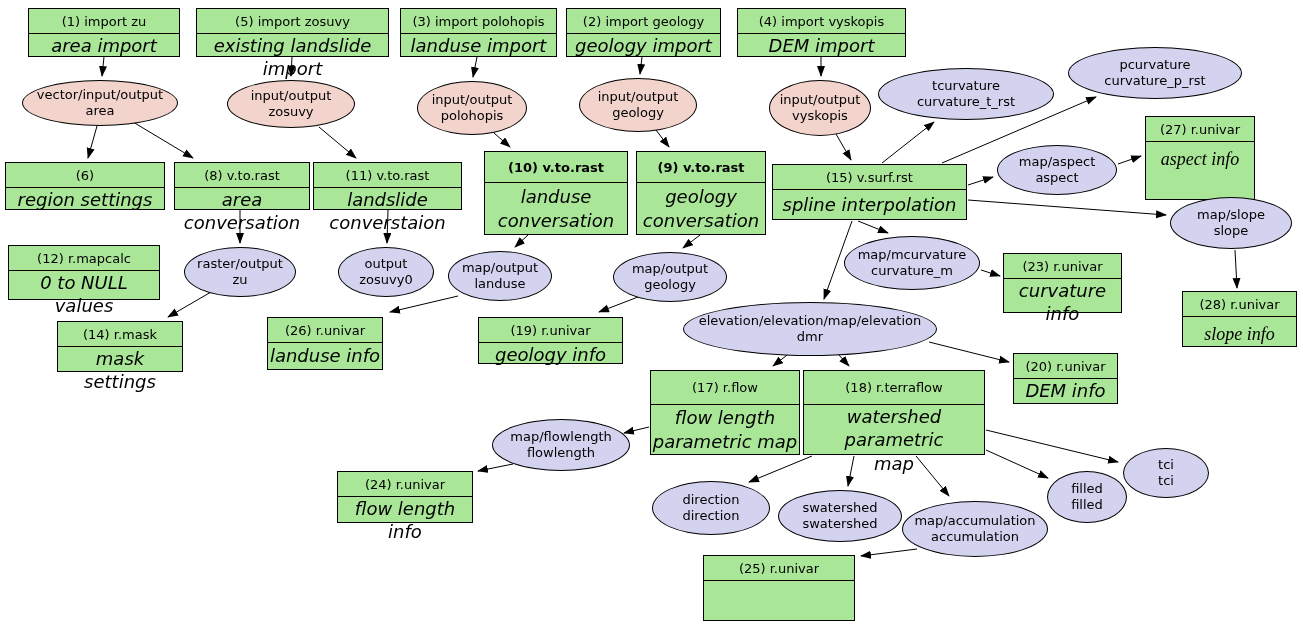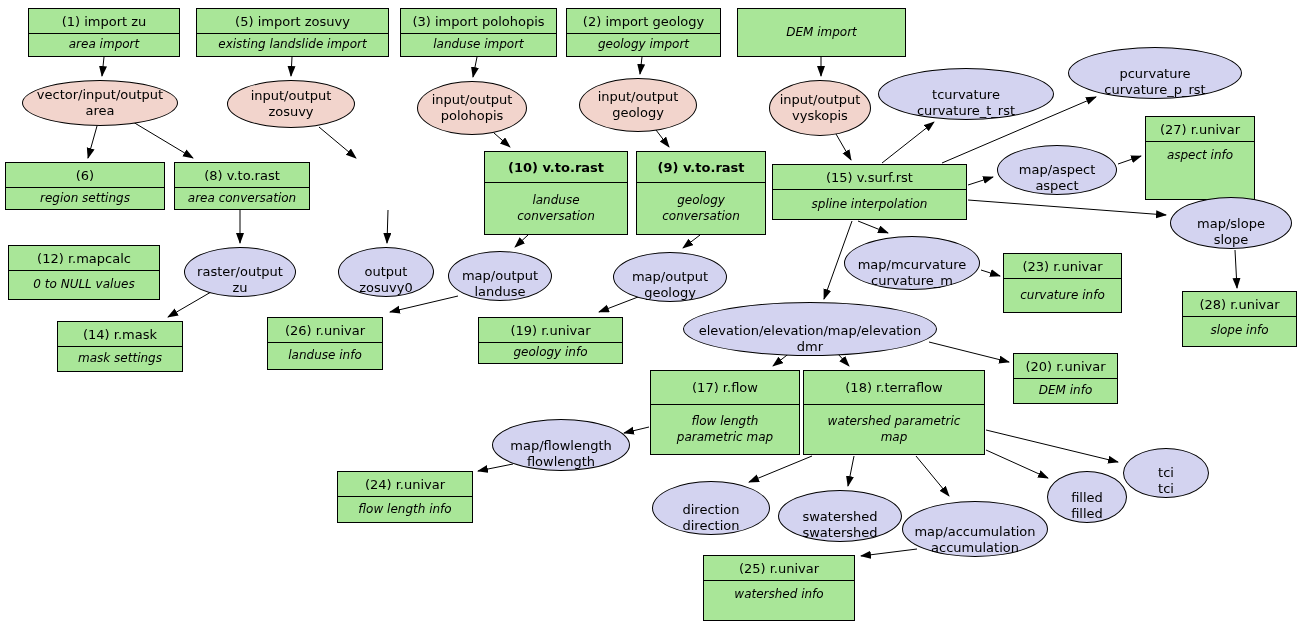--- a/index.html
+++ b/index.html
@@ -10,27 +10,27 @@
   .canvas{position:relative;width:1303px;height:630px;background:var(--background);overflow:hidden;}
   .edges{position:absolute;left:0;top:0;width:1303px;height:630px;}
   .edges line{stroke:var(--border);stroke-width:1;}
   .module{position:absolute;box-sizing:border-box;background:var(--module);border:1px solid var(--border);
           display:flex;flex-direction:column;z-index:2;}
   .m-title{height:24px;flex:0 0 auto;border-bottom:1px solid var(--border);display:flex;align-items:center;
            justify-content:center;font-size:13px;color:#000;white-space:nowrap;}
   .t30 .m-title{height:30px;font-weight:bold;}
   .t33 .m-title{height:33px;}
   .m-sub{flex:1 1 auto;display:flex;align-items:center;justify-content:center;font-style:italic;
-         font-size:12px;color:#000;text-align:center;white-space:pre-line;line-height:1.3;}
-  .sub-top .m-sub{align-items:flex-start;padding-top:6px;}
+         font-size:18px;color:#000;text-align:center;white-space:pre-line;line-height:1.3;}
+  .sub-top .m-sub{align-items:flex-start;padding-top:6px;font-family:Liberation Serif, serif;}
   .datanode{position:absolute;box-sizing:border-box;border:1px solid var(--border);border-radius:50%;
             display:flex;align-items:center;justify-content:center;text-align:center;font-size:13px;
             color:#000;line-height:1.25;white-space:pre-line;z-index:2;}
   .vec{background:var(--vector);}
-  .ras{background:var(--raster);align-items:flex-end;}
+  .ras{background:var(--raster);}
 </style>
 </head>
 <body>
 
 <div class="canvas">
 
   <svg class="edges" viewBox="0 0 1303 630" xmlns="http://www.w3.org/2000/svg">
     <defs>
       <marker id="ah" markerWidth="12" markerHeight="10" refX="10" refY="4" orient="auto" markerUnits="userSpaceOnUse">
         <path d="M0,0 L11,4 L0,8 z" fill="#000"></path>
@@ -86,29 +86,34 @@
   </div>
   <div class="module" style="left:400px;top:8px;width:157px;height:49px">
     <div class="m-title">(3) import polohopis</div>
     <div class="m-sub">landuse import</div>
   </div>
   <div class="module" style="left:566px;top:8px;width:155px;height:49px">
     <div class="m-title">(2) import geology</div>
     <div class="m-sub">geology import</div>
   </div>
   <div class="module" style="left:737px;top:8px;width:169px;height:49px">
+    <div class="m-title">(4) import vyskopis</div>
     <div class="m-sub">DEM import</div>
   </div>
   <div class="module" style="left:5px;top:162px;width:160px;height:48px">
     <div class="m-title">(6)</div>
     <div class="m-sub">region settings</div>
   </div>
   <div class="module" style="left:174px;top:162px;width:136px;height:48px">
     <div class="m-title">(8) v.to.rast</div>
     <div class="m-sub">area conversation</div>
+  </div>
+  <div class="module" style="left:313px;top:162px;width:149px;height:48px">
+    <div class="m-title">(11) v.to.rast</div>
+    <div class="m-sub">landslide converstaion</div>
   </div>
   <div class="module t30" style="left:484px;top:151px;width:144px;height:84px">
     <div class="m-title">(10) v.to.rast</div>
     <div class="m-sub">landuse
 conversation</div>
   </div>
   <div class="module t30" style="left:636px;top:151px;width:130px;height:84px">
     <div class="m-title">(9) v.to.rast</div>
     <div class="m-sub">geology
 conversation</div>
@@ -158,21 +163,20 @@
     <div class="m-title">(18) r.terraflow</div>
     <div class="m-sub">watershed parametric
 map</div>
   </div>
   <div class="module" style="left:337px;top:471px;width:136px;height:52px">
     <div class="m-title">(24) r.univar</div>
     <div class="m-sub">flow length info</div>
   </div>
   <div class="module sub-top" style="left:703px;top:555px;width:152px;height:66px">
     <div class="m-title">(25) r.univar</div>
-    <div class="m-sub">watershed info</div>
   </div>
 
   <div class="datanode vec" style="left:22px;top:80px;width:156px;height:46px">
     <span>vector/input/output
 area</span>
   </div>
   <div class="datanode vec" style="left:227px;top:80px;width:128px;height:48px">
     <span>input/output
 zosuvy</span>
   </div>

